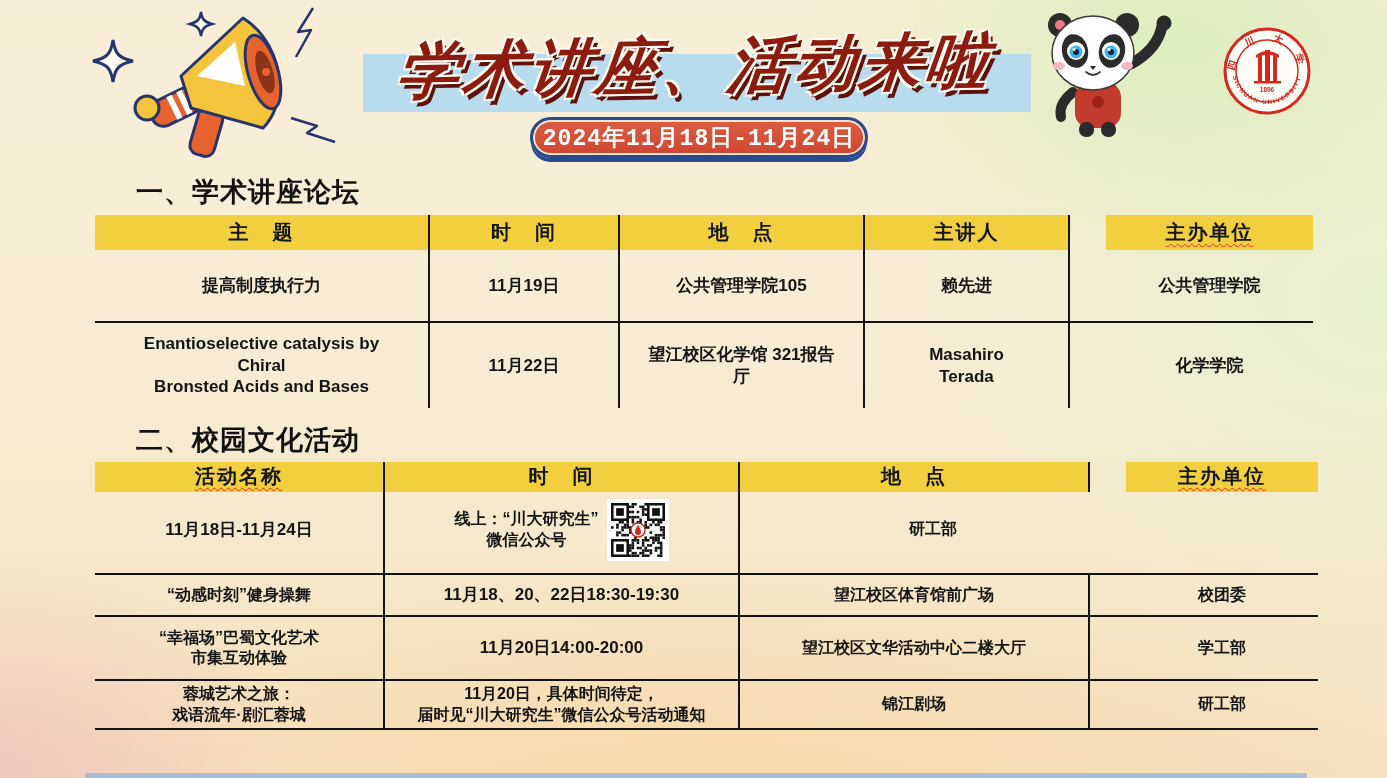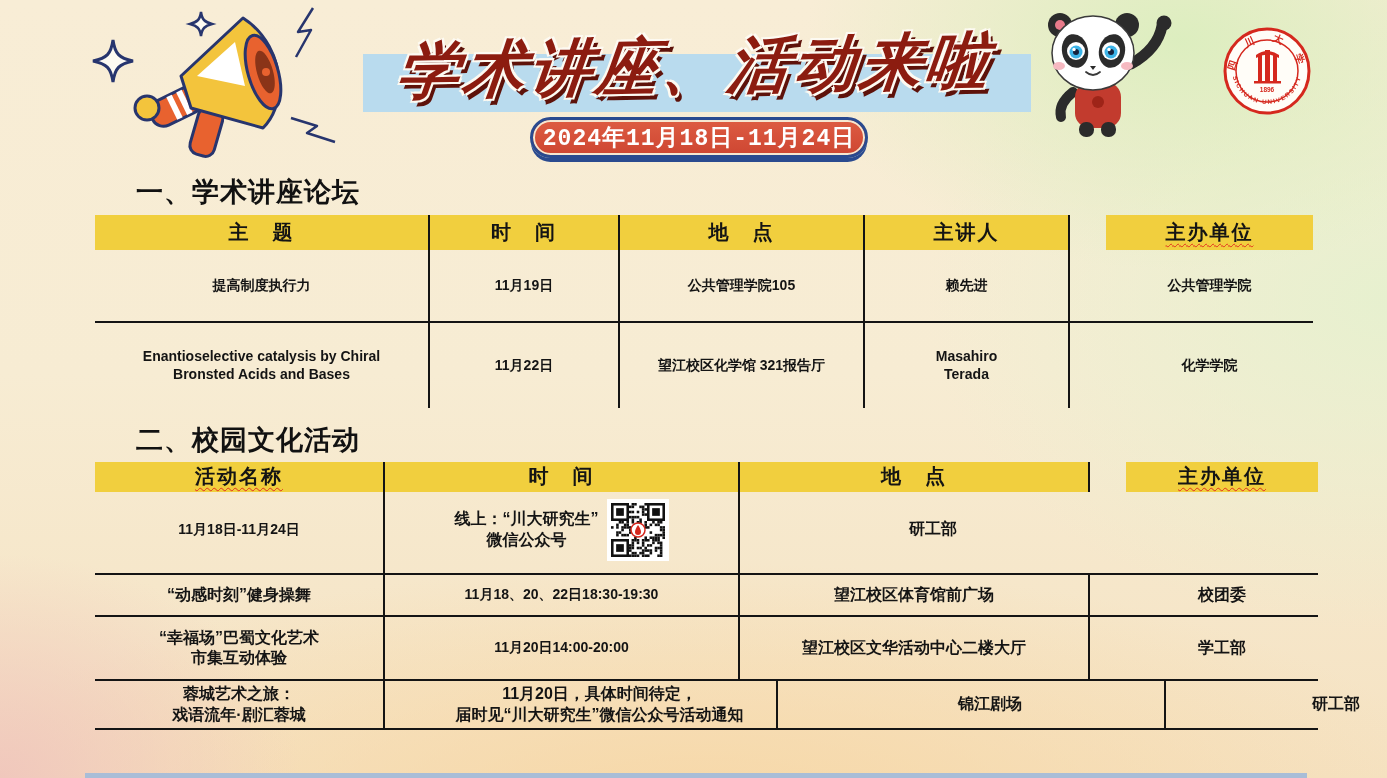--- a/index.html
+++ b/index.html
@@ -48,26 +48,26 @@
   #table1 .tr { grid-template-columns:335px 190px 245px 205px 243px; }
   #table2 .tr { grid-template-columns:290px 355px 350px 228px; }
   .td {
     display:flex; align-items:center; justify-content:center; text-align:center;
     padding:2px 24px; font-weight:700; color:#141414;
     border-right:2px solid #141414; white-space:pre-line; line-height:1.28;
   }
   .td:last-child { border-right:none;margin-left:36px; }
   .th { background:#f1cf3e; font-size:20px; letter-spacing:2px; }
   .rule-top { border-top:2px solid #141414; }
-  .rule-bottom { border-bottom:2px solid #141414;gap:38px; }
+  .rule-bottom { border-bottom:2px solid #141414; }
   .squiggle {
     text-decoration-line:underline; text-decoration-style:wavy;
     text-decoration-color:#e2301e; text-decoration-thickness:1px; text-underline-offset:4px;
   }
-  .fs17 { font-size:14px; } .fs16 { font-size:16px; } .fs15 { font-size:15.5px; }
+  .fs17 { font-size:17px; } .fs16 { font-size:16px; } .fs15 { font-size:15.5px; }
   .loc-flex { gap:8px; }
   .qr-box { width:62px; height:62px; background:#fff; flex:0 0 auto; position:relative; }
   .qr-box svg { display:block; }
   .bottom-strip { position:absolute; left:85px; bottom:0; width:1222px; height:5px; background:#a9bdd7; }
 </style>
 </head>
 <body>
 
 <div class="page">
 

